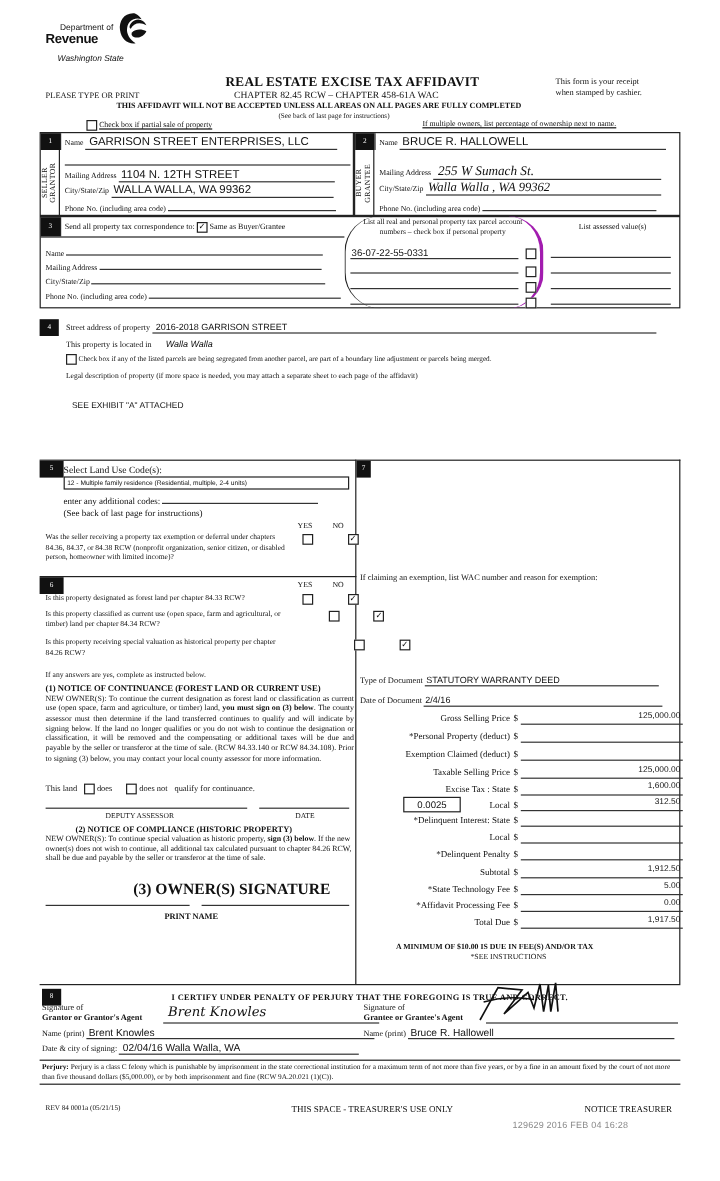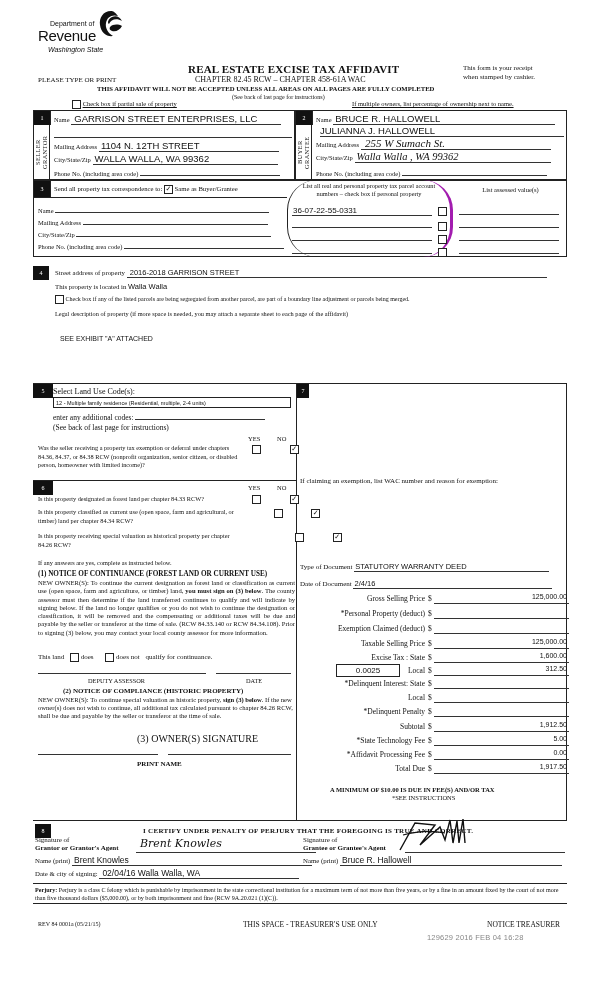--- a/index.html
+++ b/index.html
@@ -19,21 +19,21 @@
   .tax-row { position: absolute; left: 300px; width: 295px; height: 14px; }
   .tax-row .lbl { position: absolute; right: 170px; top: 1px; font-size: 7.5px; text-align: right; white-space: nowrap; }
   .tax-row .dollar { position: absolute; left: 128px; top: 1px; font-size: 7.5px; }
   .tax-row .val { position: absolute; left: 134px; width: 135px; top: 0px; border-bottom: 1px solid #333; height: 11px; text-align: right; font-family: "Liberation Sans", sans-serif; font-size: 7px; padding-right: 2px; }
 </style>
 </head>
 <body>
 
 <div class="abs" style="left:38px; top:8px; width:95px; height:52px;">
   <div class="abs sans" style="left:12px; top:12px; font-size:7px;">Department of</div>
-  <div class="abs sans" style="left:0px; top:19px; font-size:15px; font-weight:normal; letter-spacing:-0.3px;">Revenue</div>
+  <div class="abs sans" style="left:0px; top:19px; font-size:11px; font-weight:bold; letter-spacing:-0.3px;">Revenue</div>
   <div class="abs sans" style="left:10px; top:38px; font-size:7px; font-style:italic;">Washington State</div>
   <svg class="abs" style="left:60px; top:2px;" width="26" height="28" viewBox="0 0 26 28">
     <path d="M13 1 C5 1 1 8 2 15 C3 23 9 27 15 26 C10 23 7 18 8 13 C9 7 14 4 20 6 C17 2 15 1 13 1 Z" fill="#111"></path>
     <path d="M11 14 C13 9 19 8 24 11 C22 7 18 5 14 7 C10 9 9 13 11 14 Z" fill="#111"></path>
     <path d="M12 17 C15 14 20 14 24 16 C22 20 18 22 14 21 C12 20 11 19 12 17 Z" fill="#111"></path>
   </svg>
 </div>
 
 <div class="abs" style="left:38px; top:76px; font-size:7px;">PLEASE TYPE OR PRINT</div>
 <div class="abs" style="left:188px; top:63px; font-size:11px; font-weight:bold; letter-spacing:0.2px;">REAL ESTATE EXCISE TAX AFFIDAVIT</div>
@@ -78,21 +78,20 @@
 <div class="abs box" style="left:295px; top:110px; width:272px; height:70px;">
   <div class="secnum" style="left:0; top:0;">2</div>
   <div class="abs" style="left:0; top:14px; width:16px; height:55px; border-right:1px solid #222;">
     <div class="vert" style="height:55px; width:16px;">BUYER GRANTEE</div>
   </div>
   <div class="abs" style="left:16px; top:0; width:0; height:14px; border-right:1px solid #222;"></div>
   <div class="abs" style="left:20px; top:2px; width:248px;">
     <span class="label">Name</span>
     <span class="filled line" style="display:inline-block; width:222px; padding-left:2px;">BRUCE R. HALLOWELL</span>
   </div>
-  <div class="abs filled line" style="left:24px; top:14px; width:244px;">JULIANNA J. HALLOWELL</div>
   <div class="abs" style="left:20px; top:26px; width:248px;">
     <span class="label">Mailing Address</span>
     <span class="hand line" style="display:inline-block; width:190px; padding-left:4px; font-size:11px;">255 W Sumach St.</span>
   </div>
   <div class="abs" style="left:20px; top:40px; width:248px;">
     <span class="label">City/State/Zip</span>
     <span class="hand line" style="display:inline-block; width:196px; padding-left:2px; font-size:10.5px;">Walla Walla , WA 99362</span>
   </div>
   <div class="abs" style="left:20px; top:57px; width:248px;">
     <span class="label">Phone No. (including area code)</span>
@@ -156,21 +155,21 @@
 </div>
 
 <div class="abs" style="left:33px; top:262px; width:534px; height:115px;">
   <div class="secnum" style="left:0; top:4px;">4</div>
   <div class="abs" style="left:22px; top:6px; width:510px; font-size:6.8px;">
     <span>Street address of property</span>
     <span class="line sans" style="display:inline-block; width:420px; font-size:7.5px; padding-left:3px;">2016-2018 GARRISON STREET</span>
   </div>
   <div class="abs" style="left:22px; top:20px; font-size:6.8px; white-space:nowrap;">
     <span>This property is located in</span>
-    <span class="sans" style="font-size:7.5px; ">Walla Walla</span>
+    <span class="sans" style="font-size:7.5px; margin-left:10px;font-style:italic;">Walla Walla</span>
   </div>
   <div class="abs" style="left:22px; top:33px; font-size:6px; white-space:nowrap;">
     <span class="cb"></span>
     <span>Check box if any of the listed parcels are being segregated from another parcel, are part of a boundary line adjustment or parcels being merged.</span>
   </div>
   <div class="abs" style="left:22px; top:48px; font-size:6.3px; white-space:nowrap;">Legal description of property (if more space is needed, you may attach a separate sheet to each page of the affidavit)</div>
   <div class="abs sans" style="left:27px; top:73px; font-size:7px;">SEE EXHIBIT "A" ATTACHED</div>
 </div>
 
 <div class="abs" style="left:33px; top:383px; width:264px; height:437px; border-right:1px solid #222; border-top:1px solid #222;"></div>
@@ -224,21 +223,21 @@
   </div>
   <div class="abs line" style="left:5px; top:192px; width:168px;"></div>
   <div class="abs line" style="left:183px; top:192px; width:75px;"></div>
   <div class="abs" style="left:55px; top:196px; font-size:6.3px;">DEPUTY ASSESSOR</div>
   <div class="abs" style="left:213px; top:196px; font-size:6.3px;">DATE</div>
   <div class="abs" style="left:30px; top:206px; font-size:7px; font-weight:bold; white-space:nowrap;">(2) NOTICE OF COMPLIANCE (HISTORIC PROPERTY)</div>
   <div class="abs" style="left:5px; top:215px; width:257px; font-size:6.6px; line-height:8px;">
     <span>NEW OWNER(S): To continue special valuation as historic property,</span>
     <b>sign (3) below</b><span>. If the new owner(s) does not wish to continue, all additional tax calculated pursuant to chapter 84.26 RCW, shall be due and payable by the seller or transferor at the time of sale.</span>
   </div>
-  <div class="abs" style="left:78px; top:252px; font-size:10px; font-weight:normal;margin-left:26px;">(3)  OWNER(S) SIGNATURE</div>
+  <div class="abs" style="left:78px; top:252px; font-size:13px; font-weight:bold;">(3)  OWNER(S) SIGNATURE</div>
   <div class="abs line" style="left:5px; top:273px; width:120px;"></div>
   <div class="abs line" style="left:135px; top:273px; width:123px;"></div>
   <div class="abs" style="left:104px; top:279px; font-size:7px; font-weight:bold;">PRINT NAME</div>
 </div>
 
 <div class="abs" style="left:297px; top:383px; width:270px; height:437px; border-top:1px solid #222; border-right:1px solid #222;">
   <div class="secnum" style="left:0; top:0; width:12px;">7</div>
   <div class="abs" style="left:16px; top:26px; width:240px; height:60px;"></div>
 
   <div class="abs" style="left:3px; top:93px; font-size:7px; white-space:nowrap;">If claiming an exemption, list WAC number and reason for exemption:</div>
@@ -271,21 +270,21 @@
   <span class="lbl">Taxable Selling Price</span>
   <span class="dollar">$</span>
   <span class="val">125,000.00</span>
 </div>
 <div class="tax-row" style="top:652px;">
   <span class="lbl">Excise Tax : State</span>
   <span class="dollar">$</span>
   <span class="val">1,600.00</span>
 </div>
 <div class="tax-row" style="top:665px;">
-  <span class="abs box sans" style="left:36px; top:-1px; width:64px; height:13px; font-size:8px; text-align:center; line-height:11px;">0.0025</span>
+  <span class="abs box sans" style="left:36px; top:-1px; width:48px; height:13px; font-size:8px; text-align:center; line-height:11px;">0.0025</span>
   <span class="lbl">Local</span>
   <span class="dollar">$</span>
   <span class="val">312.50</span>
 </div>
 <div class="tax-row" style="top:678px;">
   <span class="lbl">*Delinquent Interest: State</span>
   <span class="dollar">$</span>
   <span class="val"></span>
 </div>
 <div class="tax-row" style="top:692px;">

